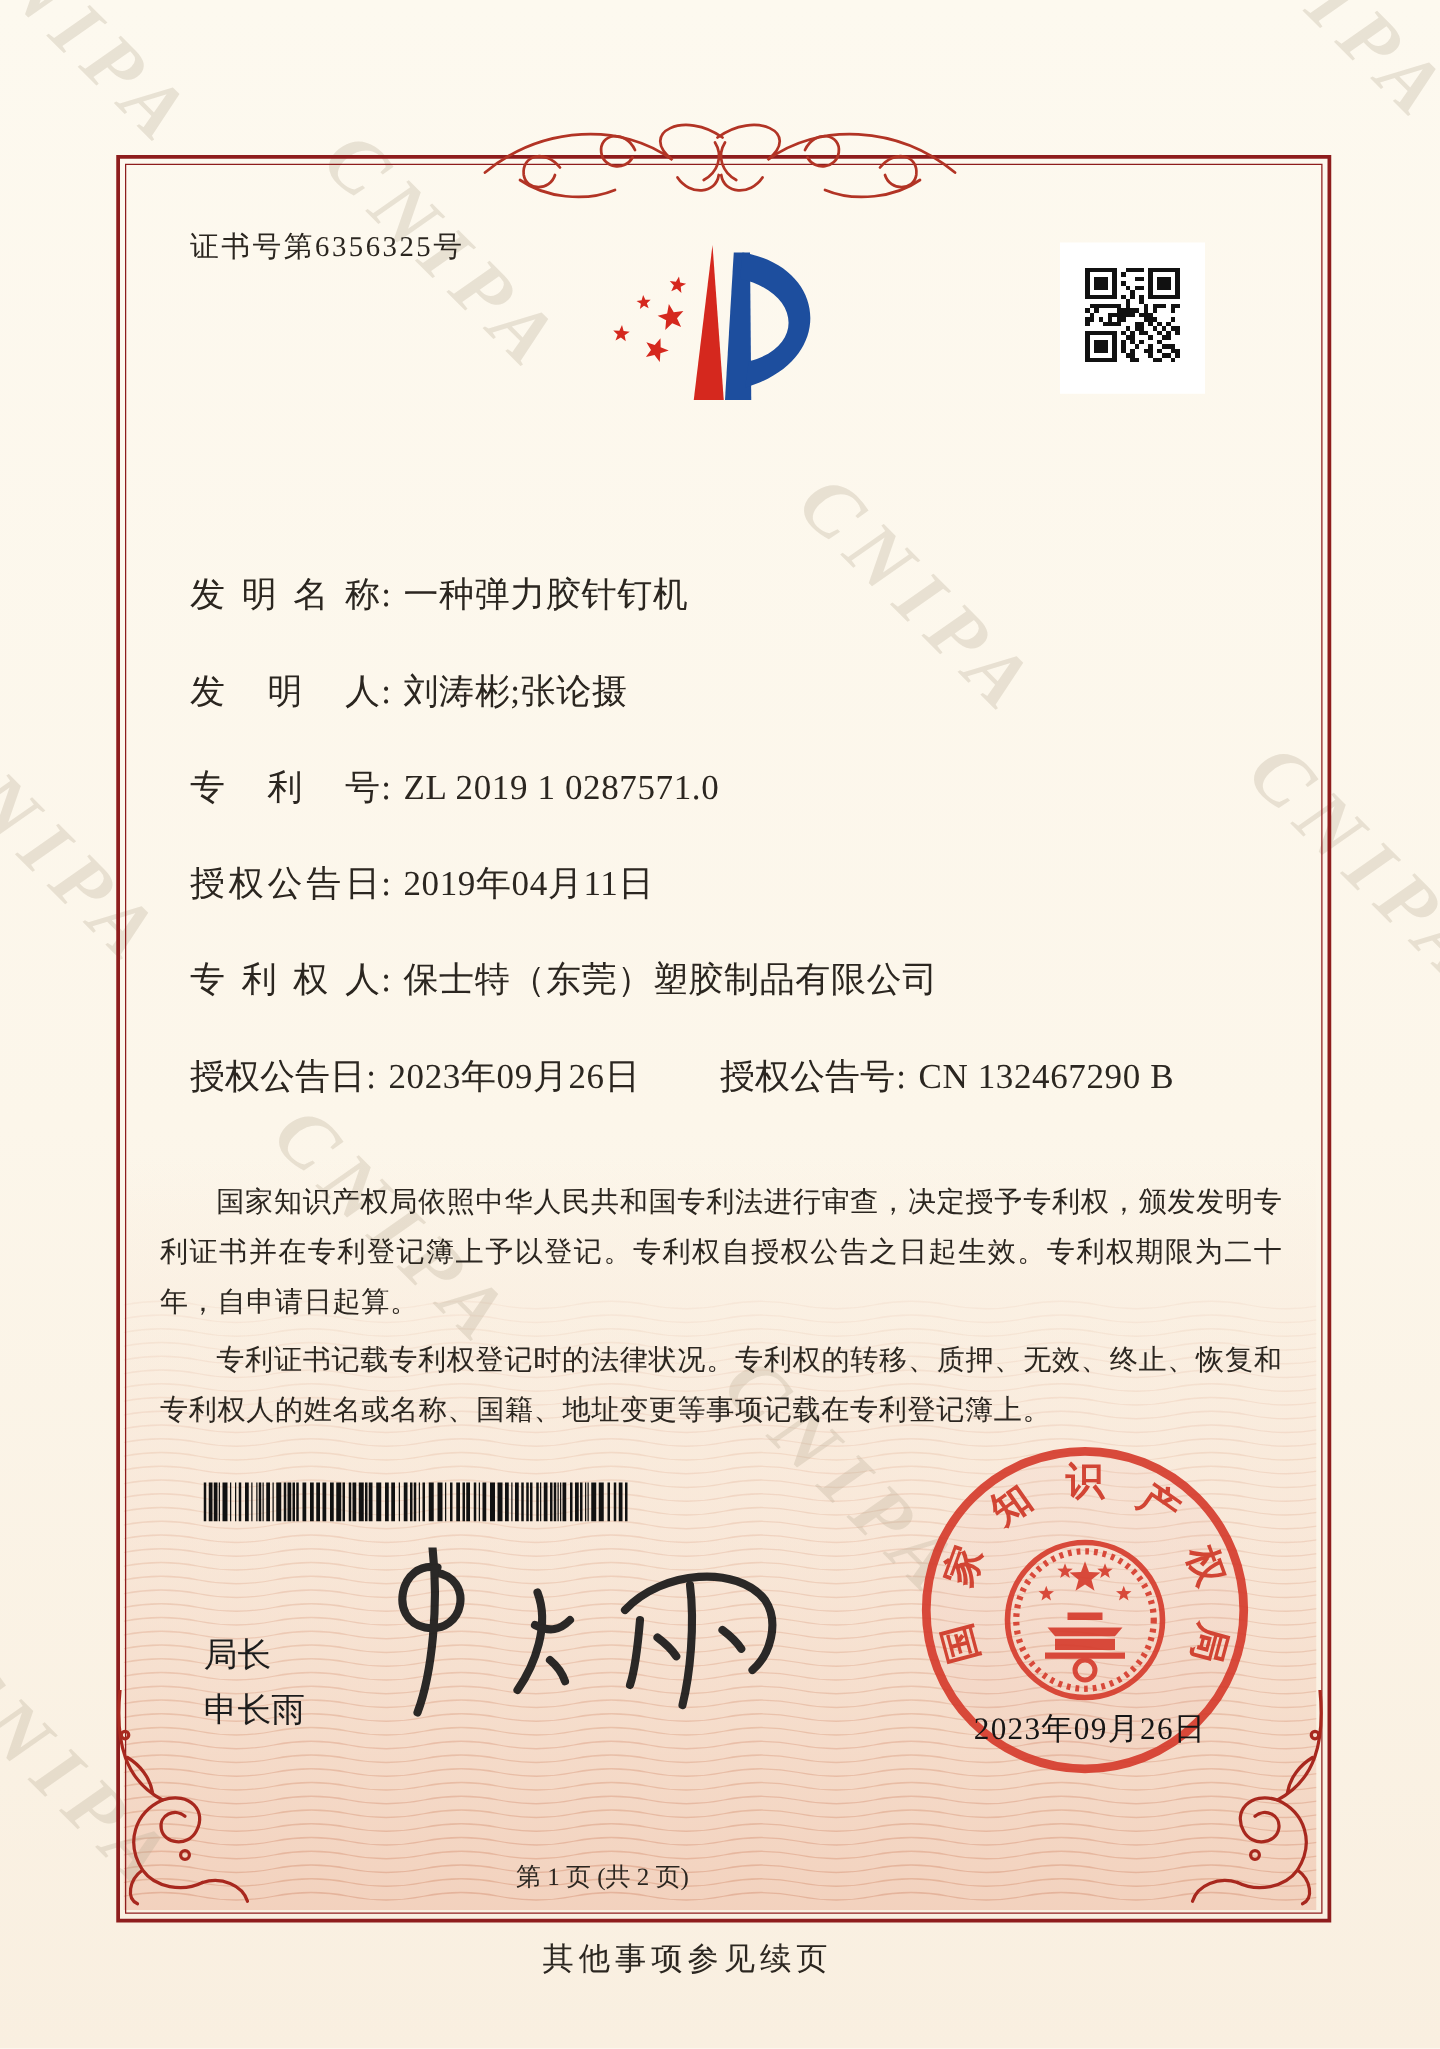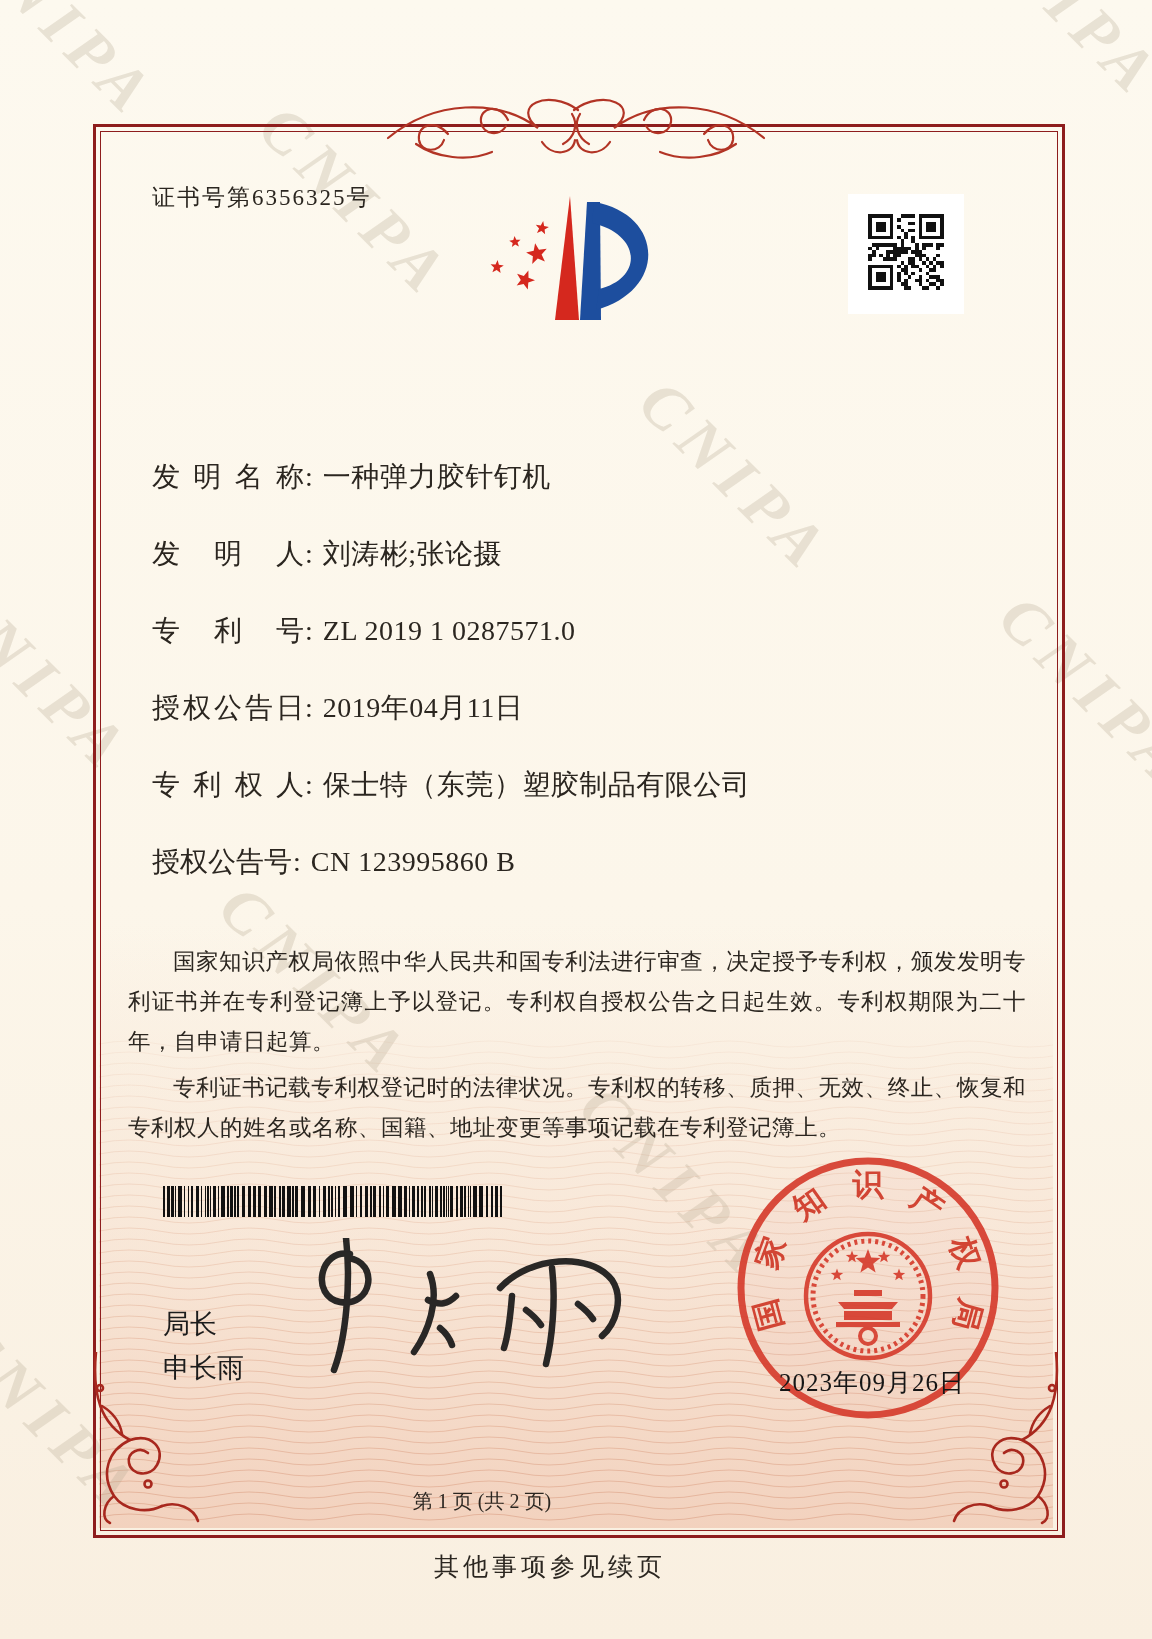--- a/index.html
+++ b/index.html
@@ -405,21 +405,22 @@
     <div class="frow">
       <span class="flabel">专利号</span><span class="fcolon">:</span><span class="fvalue">ZL 2019 1 0287571.0</span>
     </div>
     <div class="frow">
       <span class="flabel">授权公告日</span><span class="fcolon">:</span><span class="fvalue">2019年04月11日</span>
     </div>
     <div class="frow">
       <span class="flabel">专利权人</span><span class="fcolon">:</span><span class="fvalue">保士特（东莞）塑胶制品有限公司</span>
     </div>
     <div class="frow grant-row">
-      <span class="grant-cell"><span>授权公告号</span><span class="fcolon">:</span><span class="fvalue">CN 123995860 B</span></span>
+      <span class="grant-cell first"><span>授权公告日</span><span class="fcolon">:</span><span class="fvalue">2023年09月26日</span></span>
+      <span class="grant-cell"><span>授权公告号</span><span class="fcolon">:</span><span class="fvalue">CN 132467290 B</span></span>
     </div>
   </div>
 
   <div class="law">
     <p>国家知识产权局依照中华人民共和国专利法进行审查，决定授予专利权，颁发发明专利证书并在专利登记簿上予以登记。专利权自授权公告之日起生效。专利权期限为二十年，自申请日起算。</p>
     <p>专利证书记载专利权登记时的法律状况。专利权的转移、质押、无效、终止、恢复和专利权人的姓名或名称、国籍、地址变更等事项记载在专利登记簿上。</p>
   </div>
 
   <div id="barcode">
       <span style="width: 2px; background: rgb(17, 17, 17);"></span>

